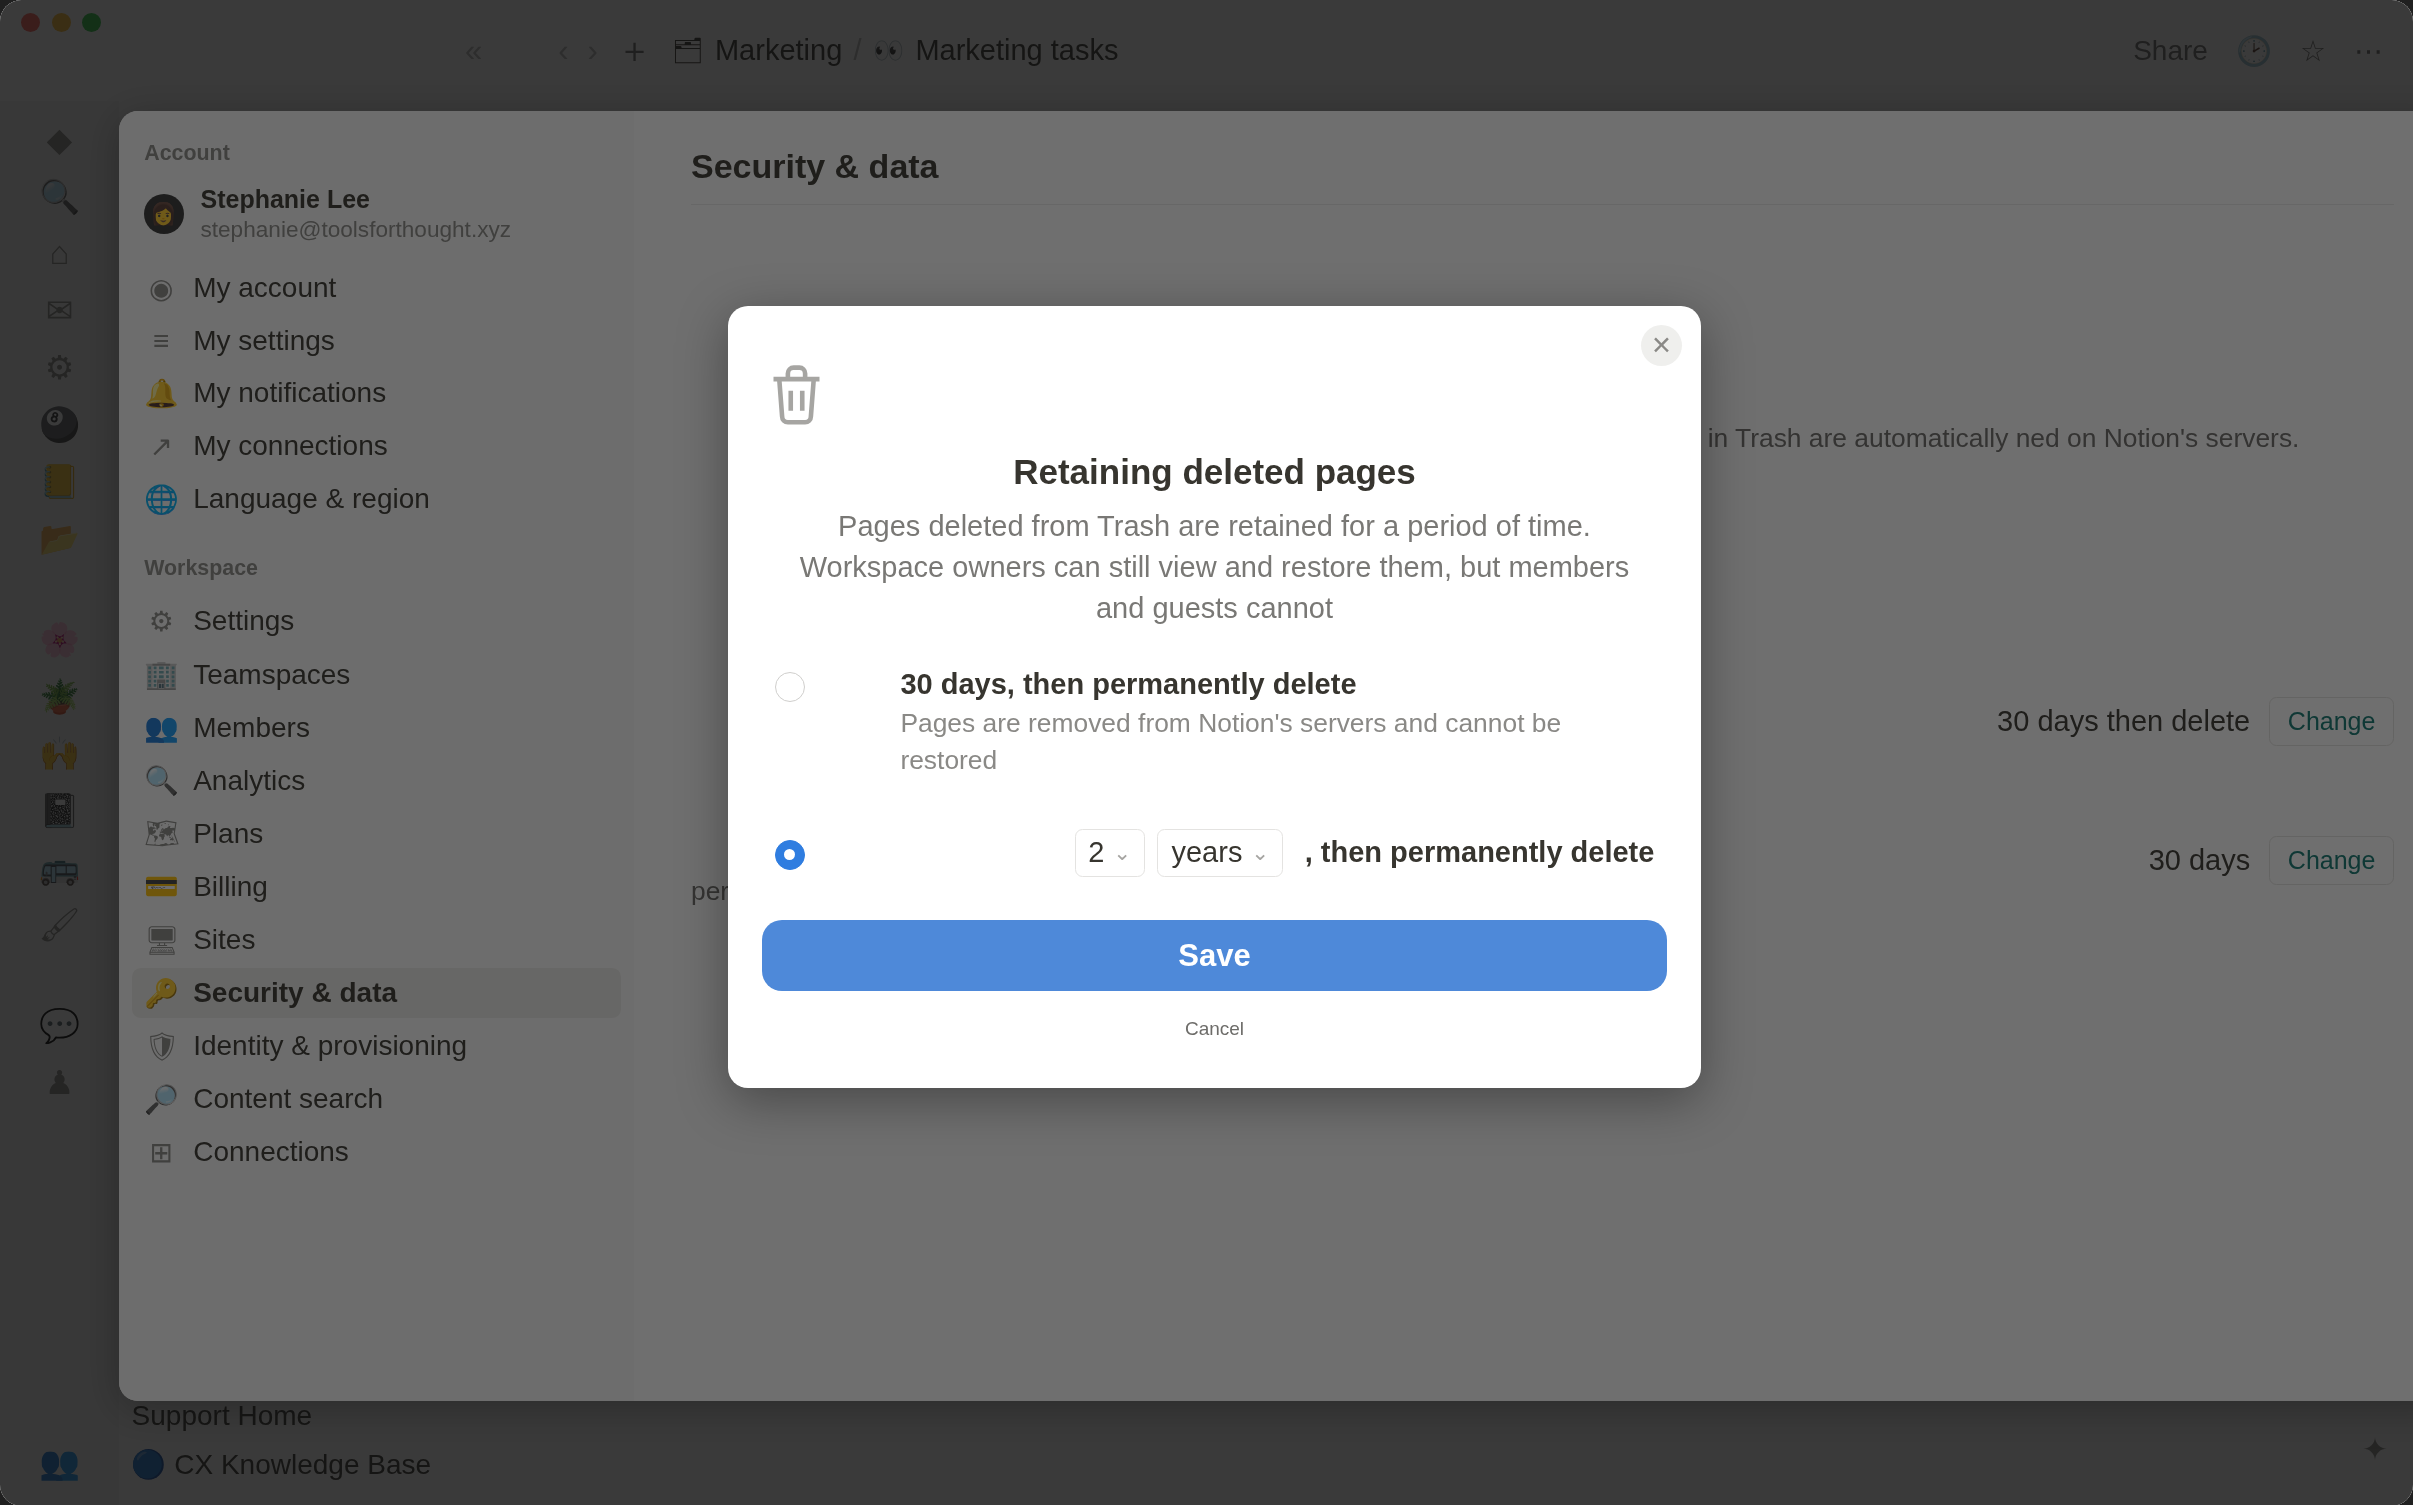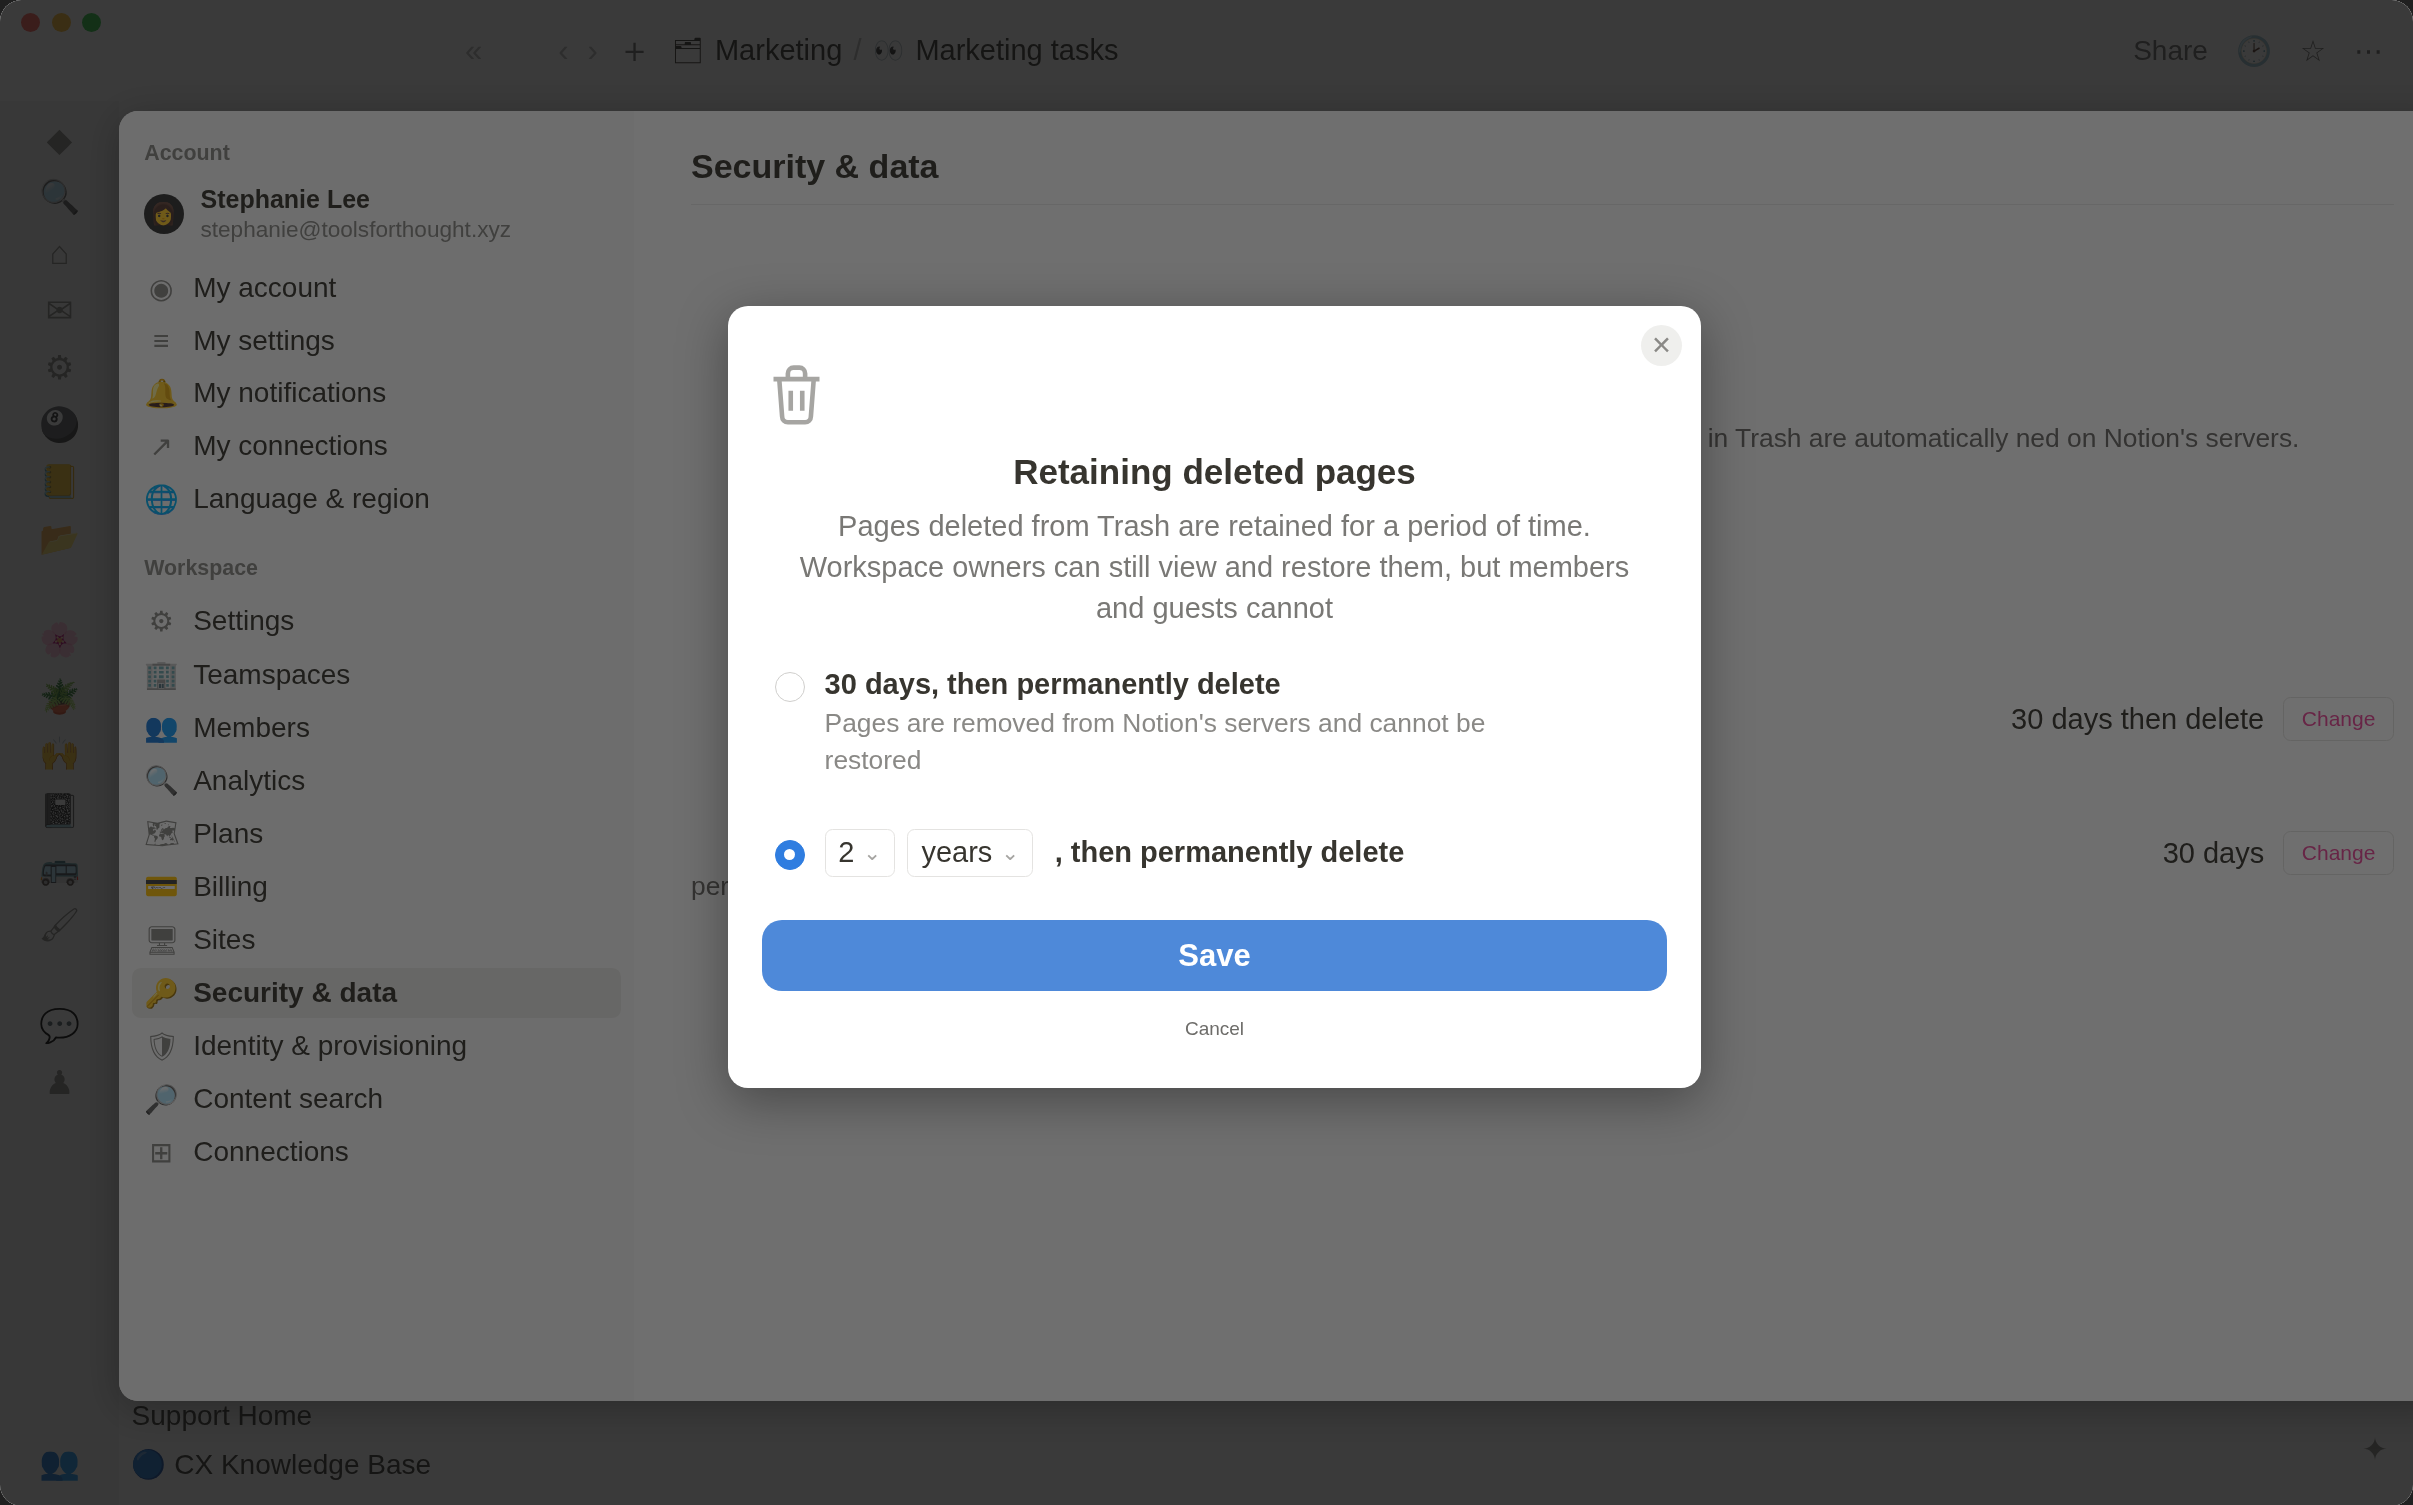--- a/index.html
+++ b/index.html
@@ -122,21 +122,21 @@
   .settings-content {
     flex:1;
     padding: 36px 57px;
     overflow:auto;
   }
   .sc-title { font-size:34px; font-weight:700; margin-bottom: 17.6px; }
   .sc-hr { border:none; border-top:1.3px solid #ececea; margin: 15px 0 25px; }
   .sc-body { font-size:26.4px; color:#6b6a67; line-height:1.5; max-width: 1288px; }
   .sc-row { display:flex; align-items:center; gap:19px; margin-top:38px;}
   .sc-row-right { margin-left:auto; display:flex; align-items:center; gap:19px; font-size:29px;}
-  .change-btn { border:1.3px solid #e4e3e1; border-radius:7.5px; padding:8.8px 17.6px; font-size:21px; color:#ec4899; background:#fff; }
+  .change-btn { border:1.3px solid #e4e3e1; border-radius:7.5px; padding:8.8px 17.6px; font-size:25px; color:#0f766e; background:#fff; }
 
   
   .modal-dim {
     position:absolute; inset:0;
     background: rgba(15,15,15,0.6);
     z-index: 20;
   }
   .modal {
     position:absolute;
     top: 306px;
@@ -154,21 +154,21 @@
     background:#efefed; color:#8a8986;
     display:flex; align-items:center; justify-content:center;
     font-size:25px; cursor:pointer;
   }
   .modal .trash {
     width:69px; height:75px; margin: 0 auto 19px;
     color:#a6a5a2;
   }
   .modal h2 { text-align:center; font-size:35px; font-weight:700; margin-bottom:14px; }
   .modal .desc { text-align:center; font-size:29px; color:#797875; line-height:1.42; padding: 0 19px; margin-bottom:26px;}
-  .opt-row { display:flex; align-items:flex-start; gap:20px; padding: 12.6px 12.6px; }
+  .opt-row { display:flex; align-items:flex-start; gap:20px; padding: 12.6px 12.6px; justify-content: space-between; }
   .radio {
     width:30px; height:30px; border-radius:50%;
     border:1.9px solid #d0cfcd; flex-shrink:0; margin-top:3.8px;
     display:flex; align-items:center; justify-content:center;
   }
   .radio.checked { border-color:#2f7de0; background:#2f7de0; }
   .radio.checked::after { content:""; width:11.3px; height:11.3px; border-radius:50%; background:#fff; }
   .opt-title { font-size:29px; font-weight:600; color:#37352f; }
   .opt-sub { font-size:26.4px; color:#8a8986; margin-top:3.8px; line-height:1.4; max-width:754px;}
   .opt2 .selects { display:flex; align-items:center; gap:12.6px; }

